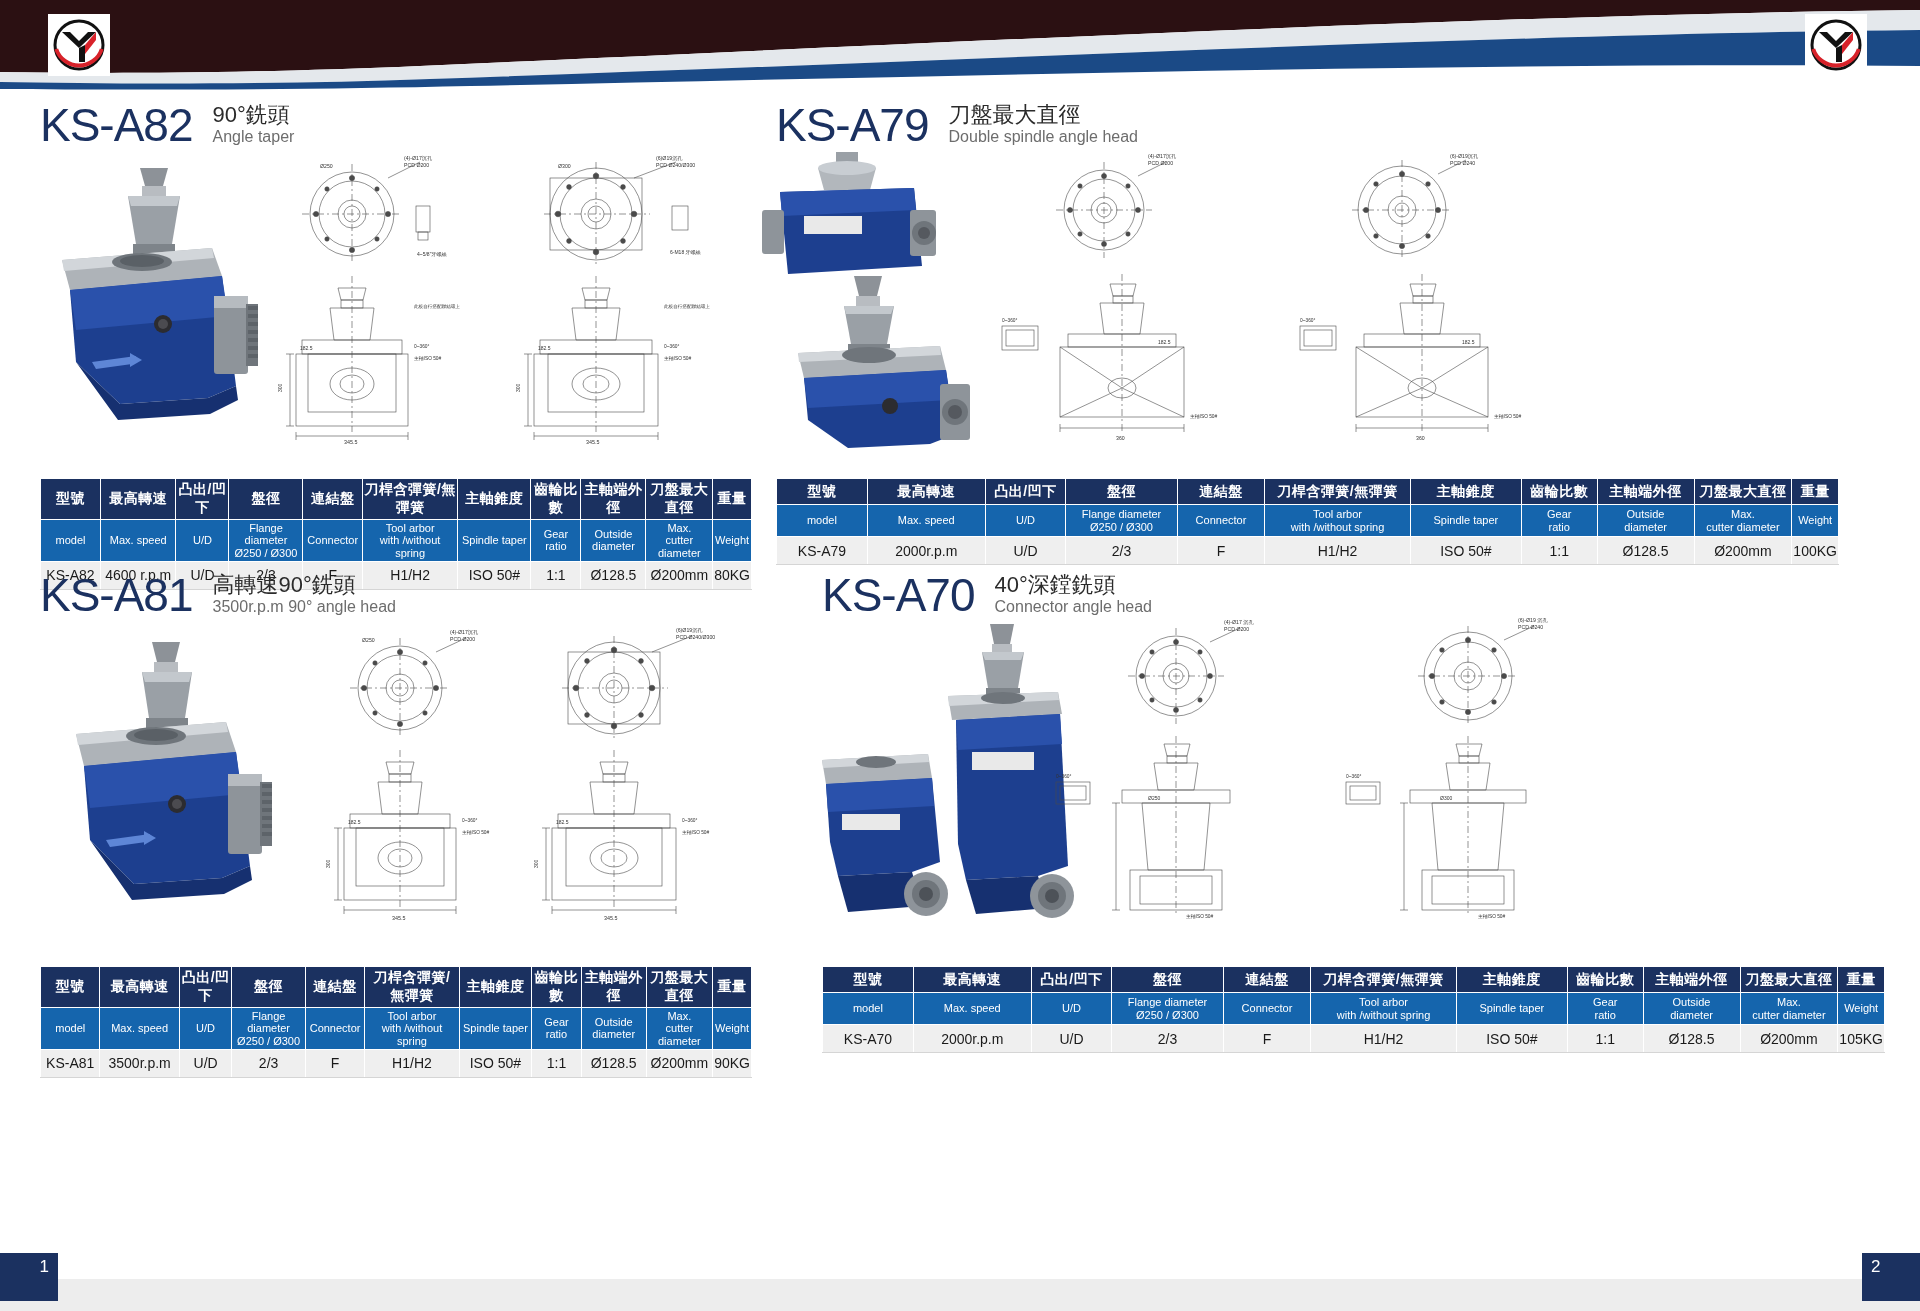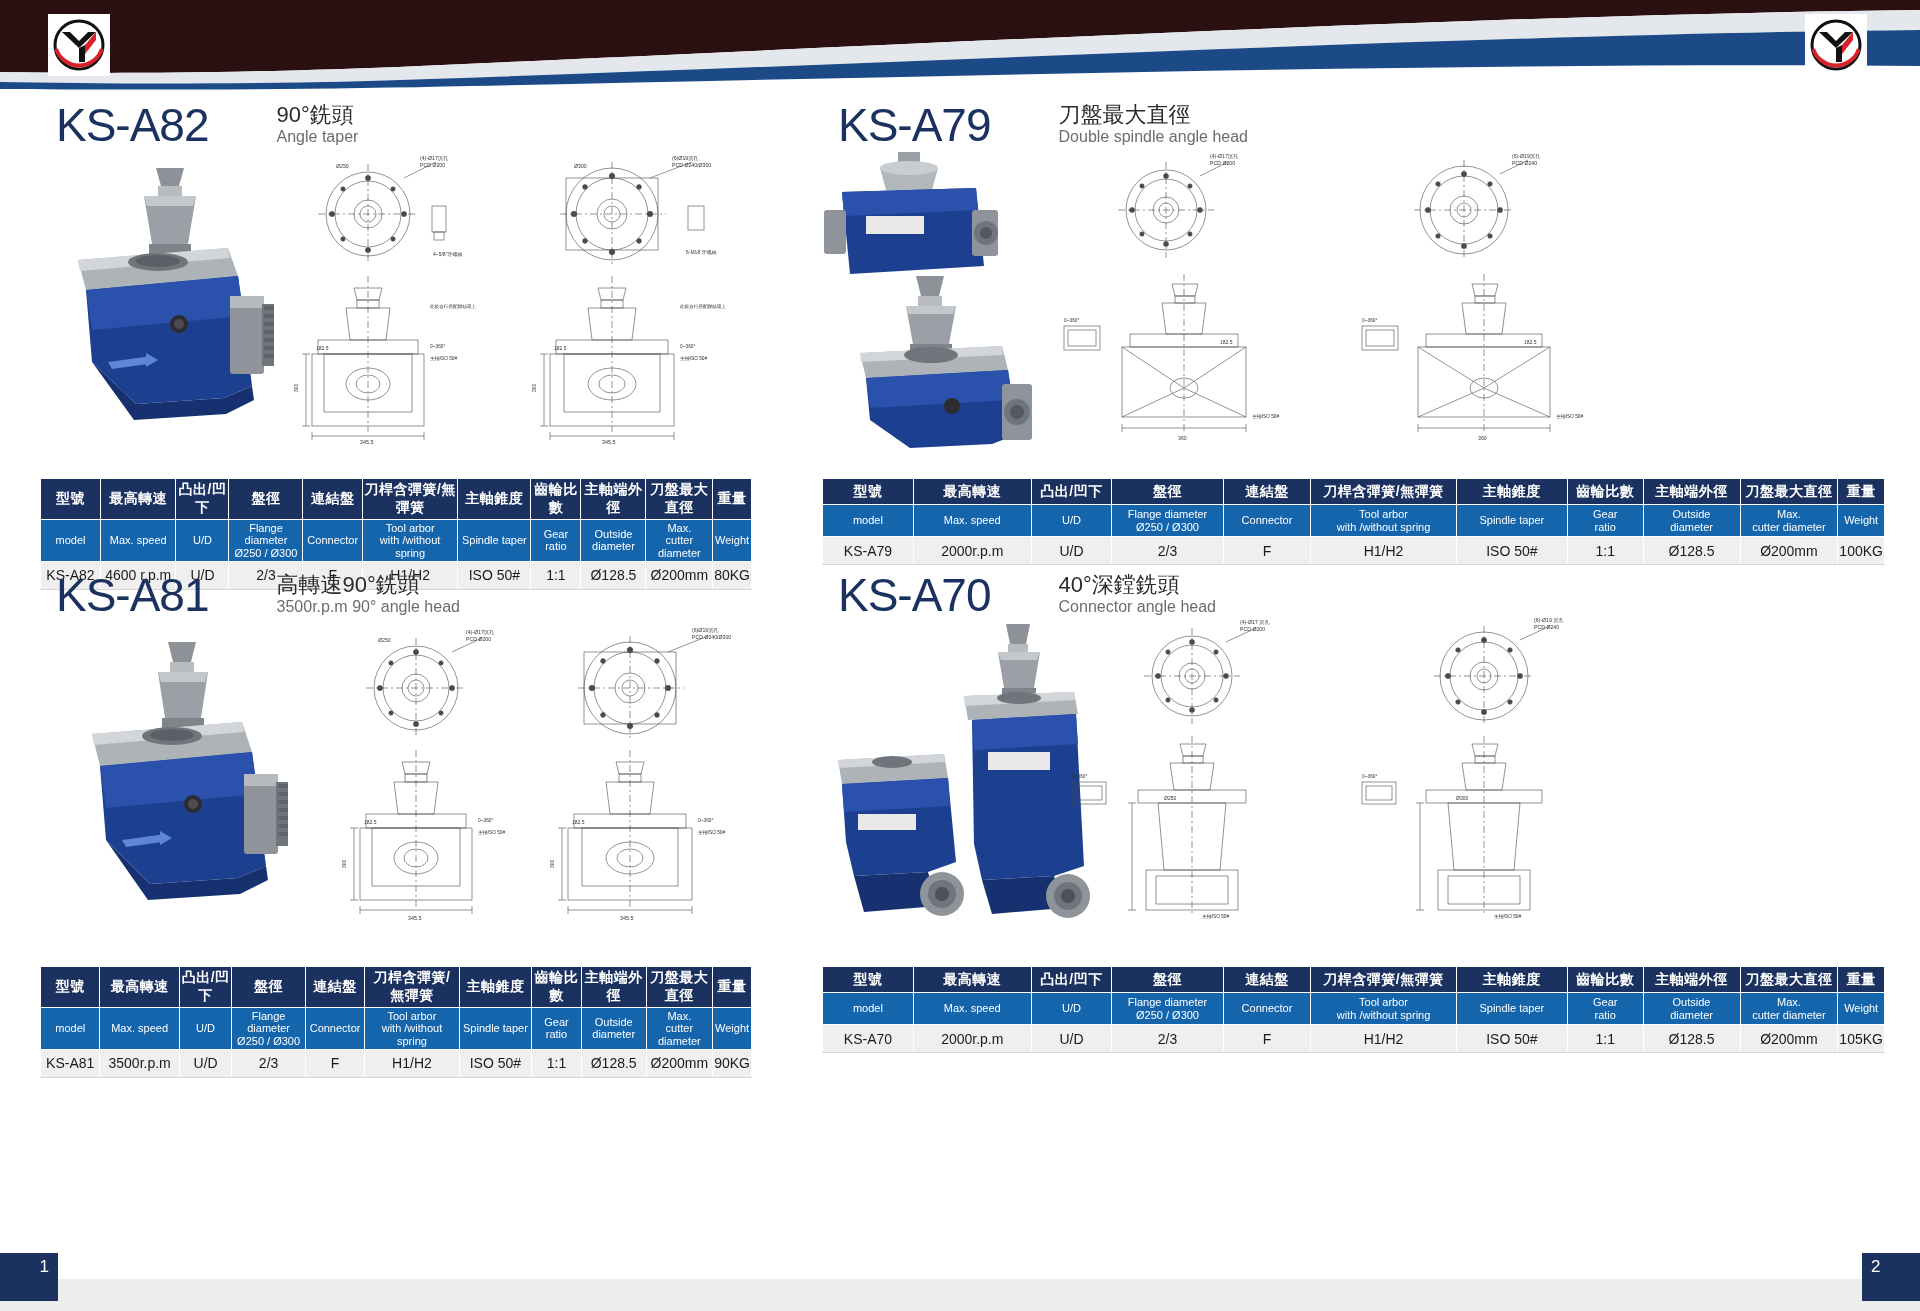--- a/index.html
+++ b/index.html
@@ -21,33 +21,33 @@
 
   .logo-box {
     position: absolute; width: 62px; height: 62px;
     background: #ffffff;
     display: flex; align-items: center; justify-content: center;
   }
   .logo-left { left: 48px; top: 14px; }
   .logo-right { left: 1805px; top: 14px; }
 
   
-  .product { position: absolute; padding-left: 16px; }
+  .product { position: absolute; }
   .p-a82 { left: 0;   top: 86px; width: 790px; }
-  .p-a79 { left: 790px; top: 86px; width: 1130px; }
+  .p-a79 { left: 744px; top: 86px; width: 1130px; }
   .p-a81 { left: 0;   top: 556px; width: 790px; }
   .p-a70 { left: 790px; top: 556px; width: 1130px; }
 
   .title-row { display: flex; align-items: flex-end; gap: 20px; padding-left: 40px; height: 62px; }
   .p-a79 .title-row, .p-a70 .title-row { padding-left: 32px; }
   .model-name {
     font-size: 46px; font-weight: 400; letter-spacing: -1px;
     color: #1b3160; line-height: 1; white-space: nowrap;
   }
-  .desc-block { padding-bottom: 2px; margin-left: 48px; }
+  .desc-block { padding-bottom: 2px; }
   .desc-cn { font-size: 22px; color: #2b2b2b; line-height: 1.15; white-space: nowrap; }
   .desc-en { font-size: 16px; color: #6d6d6d; line-height: 1.2; white-space: nowrap; }
 
   
   .art { position: relative; width: 100%; }
   .art-a82 { height: 300px; }
   .art-a79 { height: 300px; }
   .art-a81 { height: 310px; }
   .art-a70 { height: 310px; }
   .art svg { position: absolute; left: 0; top: 0; }

